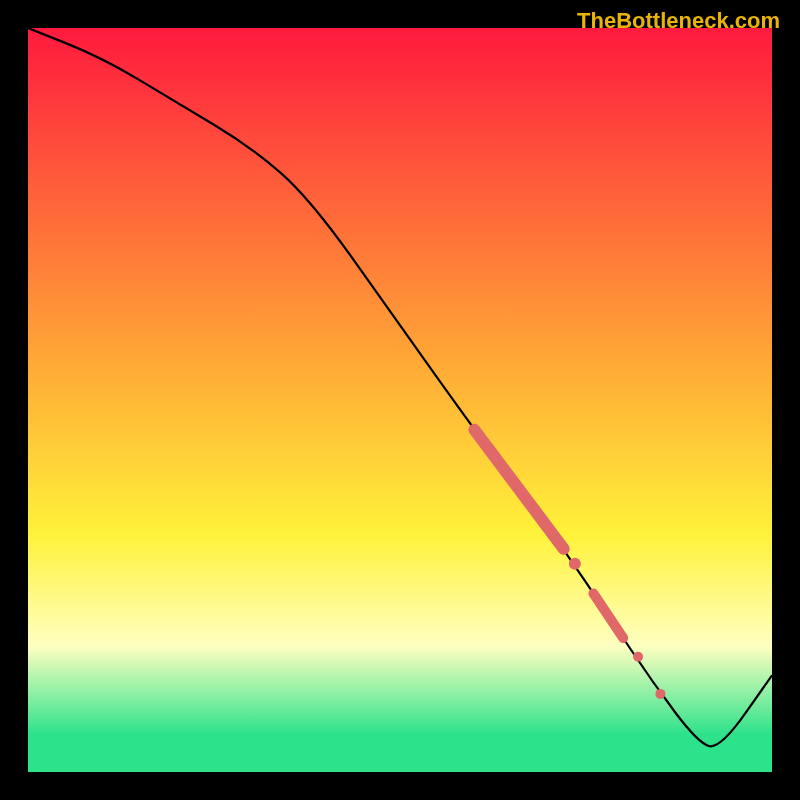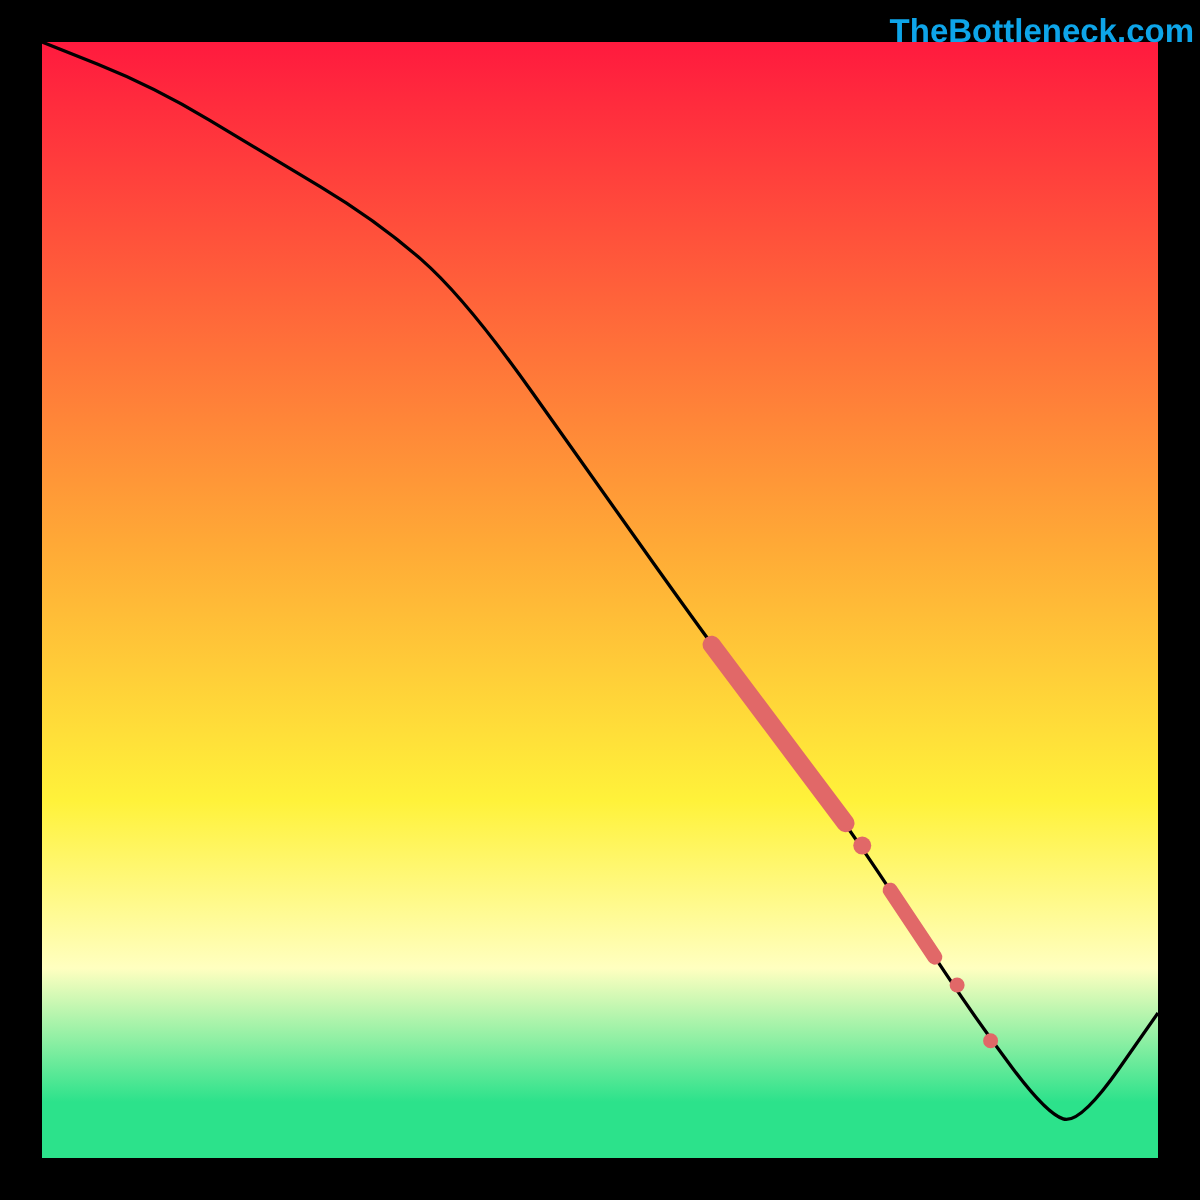--- a/index.html
+++ b/index.html
@@ -1,21 +1,21 @@
 <!DOCTYPE html>
 <html><head>
 <meta charset="utf-8">
 <style>
   * { margin: 0; padding: 0; box-sizing: border-box; }
   body { width: 800px; height: 800px; background: #000; position: relative; }
   .watermark {
     position: absolute;
     top: 8px;
-    right: 4px;
-    color: #0ea5e9;
+    right: 20px;
+    color: #eab308;
     font-family: Arial, sans-serif;
     font-size: 22px;
     font-weight: bold;
     z-index: 10;
   }
   .plot {
     position: absolute;
     top: 28px;
     left: 28px;
     width: 744px;

